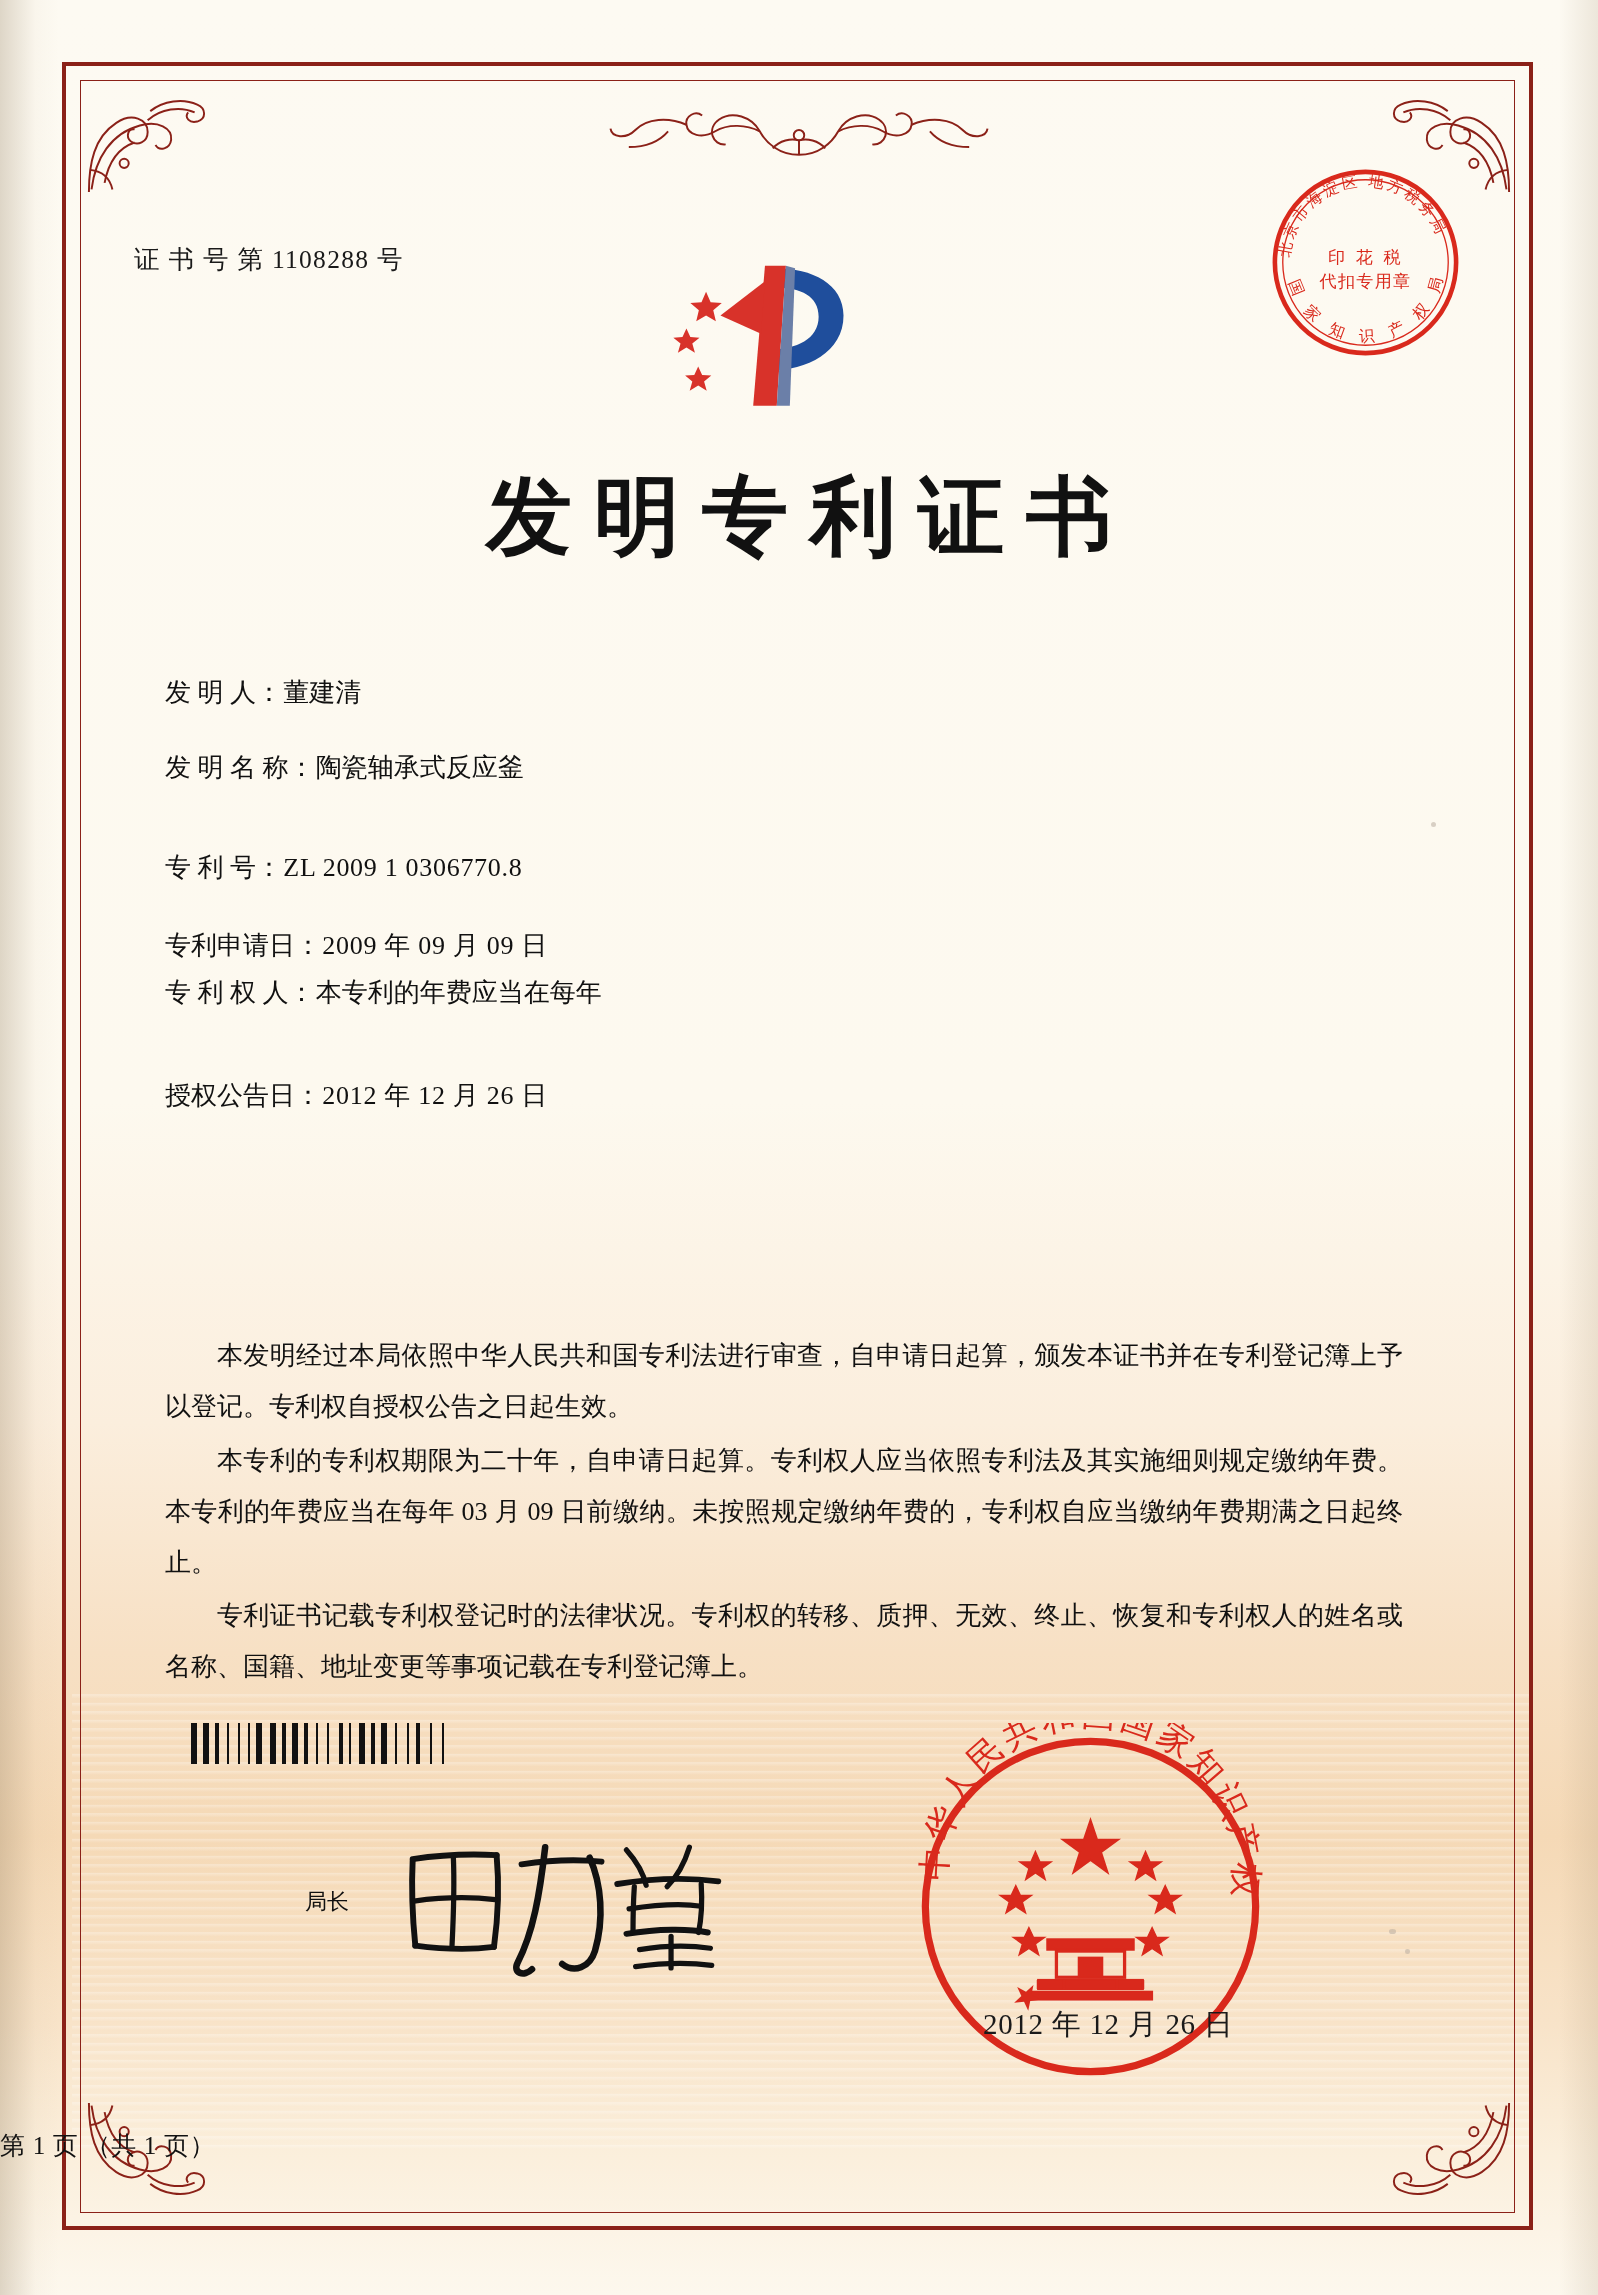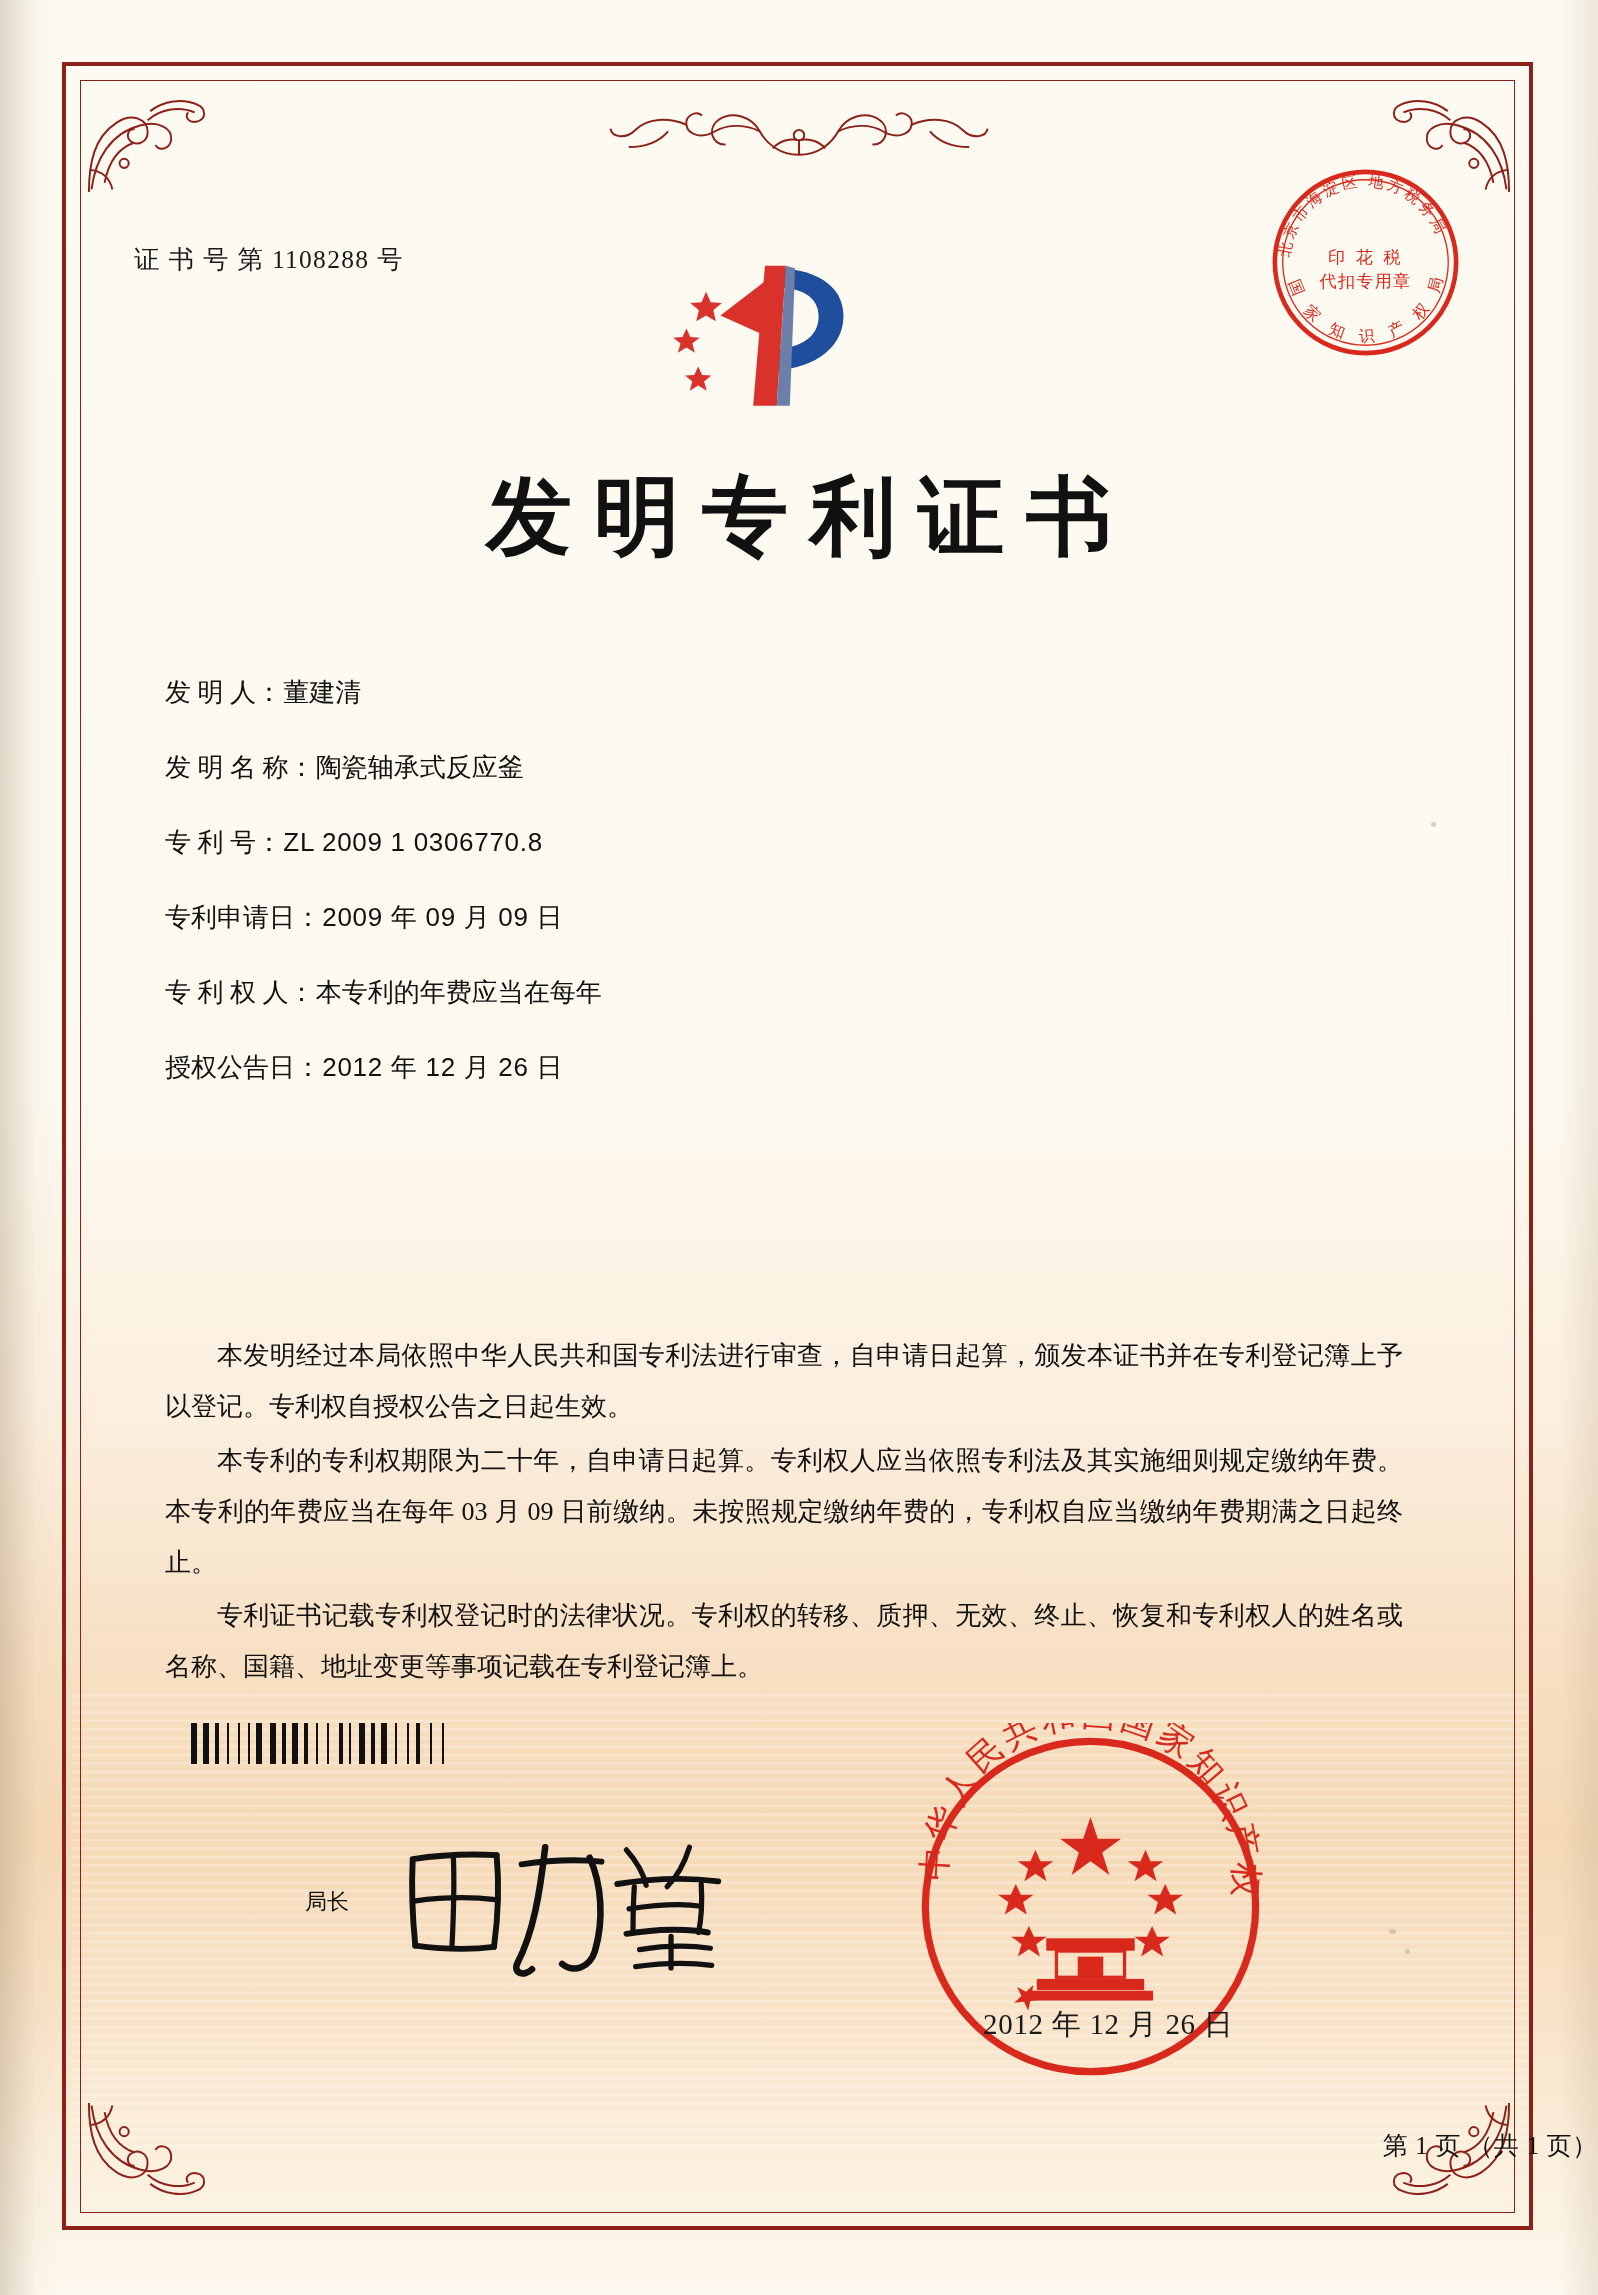--- a/index.html
+++ b/index.html
@@ -168,22 +168,23 @@
   }
   .field-label {
     white-space: nowrap;
     letter-spacing: 0px;
   }
   .field-value {
     white-space: nowrap;
     margin-left: 1.3px;
   }
   .field-value.latin {
-    font-family: Liberation Sans, sans-serif;
+    font-family: Liberation Serif, serif;
     letter-spacing: 0.7px;
+    margin-top: 28px;
   }
 
   
   .body-text {
     position: absolute;
     left: 165px;
     top: 1330px;
     width: 1238px;
     font-size: 26px;
     line-height: 51px;
@@ -248,21 +249,21 @@
     color: #1a1a1a;
     letter-spacing: 0.7px;
     white-space: nowrap;
   }
 
   
   .page-footer {
     position: absolute;
     left: 0; right: 0;
     top: 2129px;
-    text-align: right;
+    text-align: left;
     font-size: 25px;
     color: #111;
     letter-spacing: 0.7px;
   }
 
   
   .speck {
     position: absolute;
     background: #b9ada0;
     border-radius: 50%;

